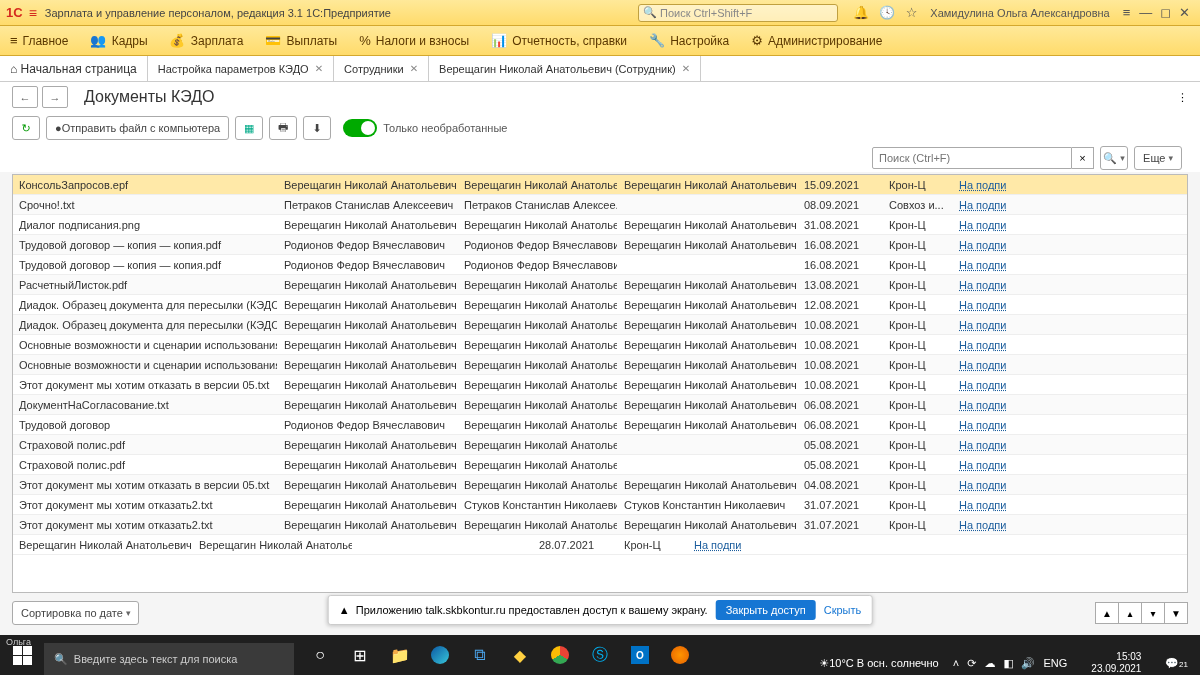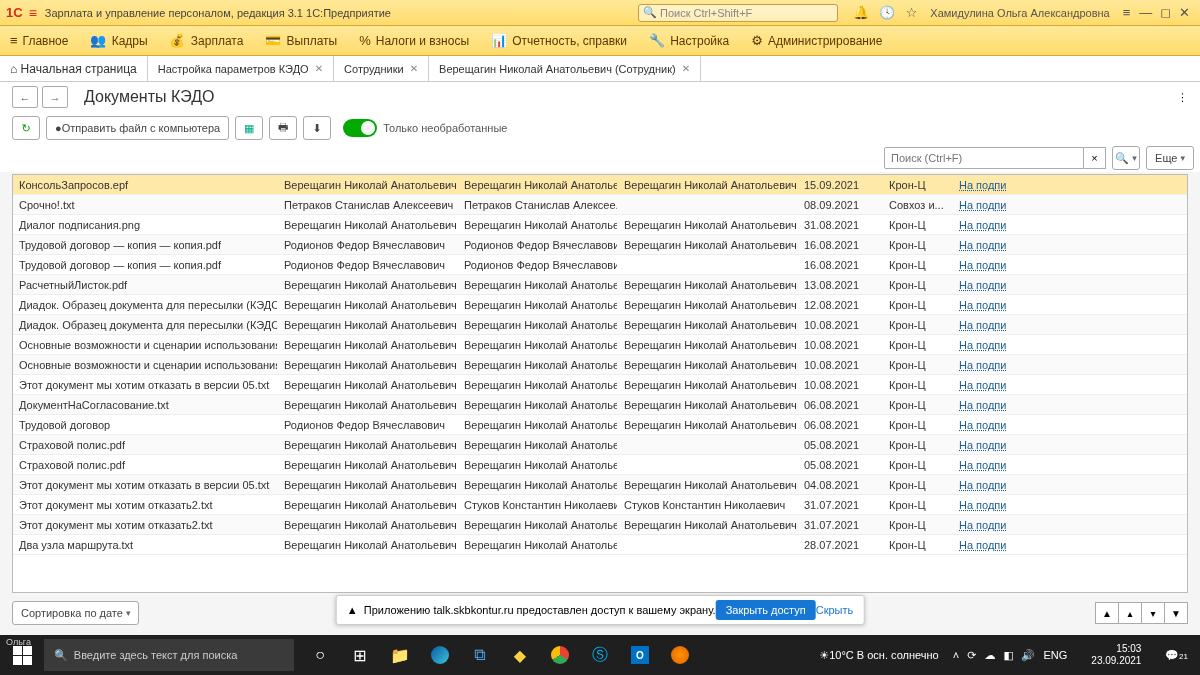--- a/index.html
+++ b/index.html
@@ -23,42 +23,42 @@
 .page-hdr .nav-btn { border:1px solid #aaa; background:#fff; height:22px; width:26px; margin-right:4px; display:flex; align-items:center; justify-content:center; cursor:pointer; border-radius:2px; color:#555; }
 .page-hdr h1 { font-size:16px; font-weight:normal; margin-left:12px; color:#333; }
 .page-hdr .spacer { flex:1; }
 .toolbar { height:32px; display:flex; align-items:center; padding:0 12px; background:#fff; }
 .btn { border:1px solid #aaa; background:#fff; height:24px; padding:0 8px; margin-right:6px; display:flex; align-items:center; border-radius:3px; cursor:pointer; color:#444; font-size:11px; }
 .btn.icon-only { width:28px; justify-content:center; padding:0; }
 .btn .arrow { margin-left:3px; font-size:9px; color:#666; }
 .toggle { width:34px; height:18px; background:#0a0; border-radius:9px; position:relative; margin:0 6px; cursor:pointer; }
 .toggle::after { content:""; position:absolute; width:14px; height:14px; background:#fff; border-radius:50%; top:2px; right:2px; }
 .toolbar .filter-lbl { color:#555; font-size:11px; }
-.searchbar { height:28px; display:flex; align-items:center; justify-content:flex-end; padding:0 0; background:#fff; }
+.searchbar { height:28px; display:flex; align-items:center; justify-content:flex-end; padding:0 12px; background:#fff; }
 .searchbar input { width:200px; height:22px; border:1px solid #aaa; border-radius:2px 0 0 2px; padding:0 6px; font-size:11px; }
 .searchbar .sx { border:1px solid #aaa; border-left:none; height:22px; width:22px; display:flex; align-items:center; justify-content:center; background:#fff; cursor:pointer; }
 .table-wrap { position:absolute; top:174px; left:12px; right:12px; bottom:82px; border:1px solid #bbb; background:#fff; overflow:hidden; }
 .thead { display:flex; height:22px; background:linear-gradient(#f5f5f5,#e5e5e5); border-bottom:1px solid #bbb; }
 .th { border-right:1px solid #ccc; padding:0 6px; display:flex; align-items:center; color:#444; font-size:11px; overflow:hidden; white-space:nowrap; text-overflow:ellipsis; cursor:pointer; }
 .tbody { overflow-y:auto; height:calc(100% - 22px); }
 .tr { display:flex; height:20px; border-bottom:1px solid #eee; }
 .tr:nth-child(even) { background:#fafafa; }
 .tr.sel { background:#ffe9a8; }
 .td { border-right:1px solid transparent; padding:0 6px; display:flex; align-items:center; color:#333; font-size:11px; overflow:hidden; white-space:nowrap; text-overflow:ellipsis; }
 .td.status { color:#1a5c9c; text-decoration:underline dotted; cursor:pointer; }
 .c0{width:265px} .c1{width:180px} .c2{width:160px} .c3{width:180px} .c4{width:85px} .c5{width:70px} .c6{width:55px} .c7{width:150px}
 .footer { position:absolute; bottom:46px; left:12px; right:12px; height:32px; display:flex; align-items:center; }
 .footer .btn { height:24px; }
 .footer .spacer { flex:1; }
 .footer .nav-arrows { display:flex; }
 .footer .nav-arrows .ab { border:1px solid #aaa; width:24px; height:22px; display:flex; align-items:center; justify-content:center; background:#fff; cursor:pointer; margin-left:-1px; font-size:10px; }
 .sharebar { position:absolute; bottom:50px; left:50%; transform:translateX(-50%); background:#fff; border:1px solid #ccc; border-radius:3px; height:30px; display:flex; align-items:center; padding:0 10px; box-shadow:0 1px 4px rgba(0,0,0,0.2); font-size:11px; }
-.sharebar .stop { background:#1676d3; color:#fff; padding:4px 10px; border-radius:3px; margin:0 0; cursor:pointer; }
+.sharebar .stop { background:#1676d3; color:#fff; padding:4px 10px; border-radius:3px; margin:0 8px; cursor:pointer; }
 .sharebar .hide { color:#1676d3; cursor:pointer; }
-.taskbar { position:absolute; bottom:0; left:0; right:0; height:40px; background:#1f1f1f; display:flex; align-items:center; color:#fff; font-size:11px; }
+.taskbar { position:absolute; bottom:0; left:0; right:0; height:40px; background:#1f1f1f; display:flex; align-items:flex-end; color:#fff; font-size:11px; }
 .taskbar .start { width:44px; height:40px; display:flex; align-items:center; justify-content:center; cursor:pointer; }
 .taskbar .win-q { display:grid; grid-template:repeat(2,9px)/repeat(2,9px); gap:1px; }
 .taskbar .win-q span { background:#fff; }
 .taskbar .search { flex:0 0 250px; height:32px; background:#3a3a3a; display:flex; align-items:center; padding:0 10px; color:#ccc; margin-right:6px; }
 .taskbar .tb-icon { width:40px; height:40px; display:flex; align-items:center; justify-content:center; cursor:pointer; font-size:16px; }
 .taskbar .right { margin-left:auto; display:flex; align-items:center; padding-right:8px; }
 .taskbar .weather { display:flex; align-items:center; margin-right:10px; font-size:11px; }
 .taskbar .clock { text-align:right; font-size:10px; line-height:12px; margin:0 20px; }
 .taskbar .tray-ic { margin:0 4px; font-size:11px; cursor:pointer; }
 .tb-chrome{color:#fff;border-radius:50%;background:conic-gradient(#ea4335 0 120deg,#34a853 120deg 240deg,#fbbc05 240deg 360deg);width:18px;height:18px;}
@@ -345,21 +345,20 @@
         <div class="td c0">Этот документ мы хотим отказать2.txt</div>
         <div class="td c1">Верещагин Николай Анатольевич</div>
         <div class="td c2">Верещагин Николай Анатолье...</div>
         <div class="td c3">Верещагин Николай Анатольевич</div>
         <div class="td c4">31.07.2021</div>
         <div class="td c5">Крон-Ц</div>
         <div class="td c6 status">На подпи..</div>
         <div class="td c7"></div>
       </div>
       <div class="tr">
-        <div class="td c0">Два узла маршрута.txt</div>
         <div class="td c1">Верещагин Николай Анатольевич</div>
         <div class="td c2">Верещагин Николай Анатолье...</div>
         <div class="td c3"></div>
         <div class="td c4">28.07.2021</div>
         <div class="td c5">Крон-Ц</div>
         <div class="td c6 status">На подпи..</div>
         <div class="td c7"></div>
       </div>
     </div>
 </div>

